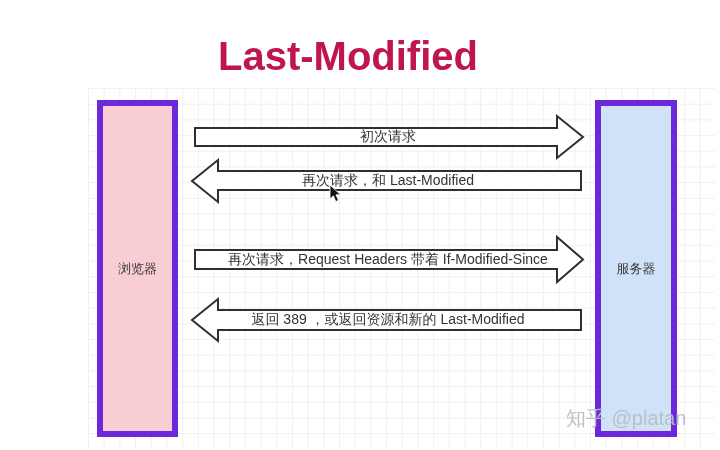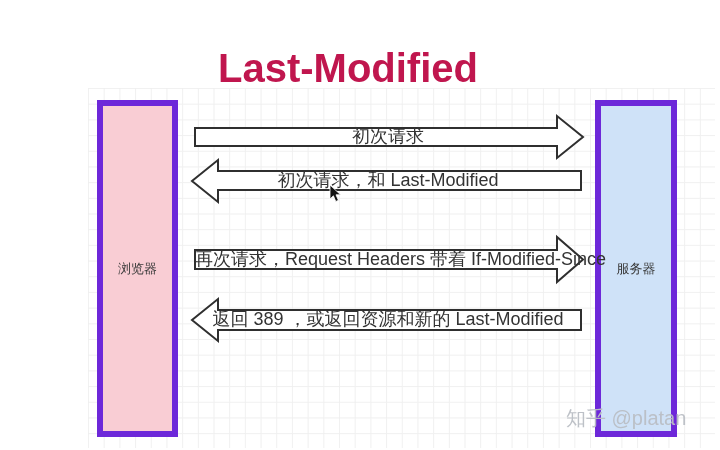--- a/index.html
+++ b/index.html
@@ -3,42 +3,42 @@
 <meta charset="utf-8">
 <style>
   html,body { margin:0; padding:0; background:#fff; }
   .stage {
     position:relative; width:720px; height:450px; background:#ffffff;
     overflow:hidden; font-family:"Liberation Sans","DejaVu Sans",sans-serif;
   }
   .title {
     position:absolute; left:88px; top:36px; width:520px;
     text-align:center; font-size:40px; font-weight:800;
-    color:#c0164e; letter-spacing:0px; line-height:1.0;margin-top:12px;
+    color:#c0164e; letter-spacing:0px; line-height:1.0;
   }
   .grid {
     position:absolute; left:88px; top:88px; width:627px; height:360px;
     background-image:
       linear-gradient(to right, #ececec 1px, transparent 1px),
       linear-gradient(to bottom, #ececec 1px, transparent 1px);
     background-size:15.7px 15.7px;
     opacity:0.8;
   }
   .endpoint-box {
     position:absolute; box-sizing:border-box; border:6px solid #6d28d9;
     display:flex; align-items:center; justify-content:center;
     font-size:13px; color:#3a3a3a;
   }
   .browser-box { left:97px;  top:100px; width:81px; height:337px; background:#f9cdd4; }
   .server-box  { left:595px; top:100px; width:82px; height:337px; background:#cfe2f8; }
   .arrow-layer { position:absolute; left:0; top:0; width:720px; height:450px; }
   .arrow-layer polygon { fill:#ffffff; stroke:#2f2f2f; stroke-width:2; stroke-linejoin:miter; }
   .arrow-label {
     position:absolute; left:195px; width:386px; text-align:center;
-    font-size:18px; color:#333333; line-height:15px; white-space:nowrap;
+    font-size:14px; color:#333333; line-height:15px; white-space:nowrap;
   }
   .label-1 { top:129px; }
   .label-2 { top:173px; }
   .label-3 { top:252px; }
   .label-4 { top:312px; }
   .cursor { position:absolute; left:329px; top:184px; }
   .watermark {
     position:absolute; left:566px; top:405px; z-index:6;
     font-size:20px; color:rgba(185,190,196,0.95); white-space:nowrap;
   }
@@ -61,21 +61,21 @@
   </div>
 
   <svg class="arrow-layer" viewBox="0 0 720 450">
     <polygon points="195,128 557,128 557,116 583,137 557,158 557,146 195,146"></polygon>
     <polygon points="581,171 218,171 218,160 192,181 218,202 218,190 581,190"></polygon>
     <polygon points="195,250 557,250 557,237 583,259.5 557,282 557,269 195,269"></polygon>
     <polygon points="581,310 218,310 218,299 192,320 218,341 218,330 581,330"></polygon>
   </svg>
 
   <div class="arrow-label label-1">初次请求</div>
-  <div class="arrow-label label-2">初次请求，和 Last-Modified</div>
+  <div class="arrow-label label-2">再次请求，和 Last-Modified</div>
   <div class="arrow-label label-3">再次请求，Request Headers 带着 If-Modified-Since</div>
   <div class="arrow-label label-4">返回 389 ，或返回资源和新的 Last-Modified</div>
 
   <svg class="cursor" width="14" height="19" viewBox="0 0 14 19">
     <path d="M1,1 L1,15 L4.4,11.8 L6.8,17.5 L9.4,16.3 L7,10.8 L11.6,10.8 Z" fill="#111" stroke="#fff" stroke-width="0.8"></path>
   </svg>
 
   <div class="watermark">知乎 @platan</div>
 
 </div>

